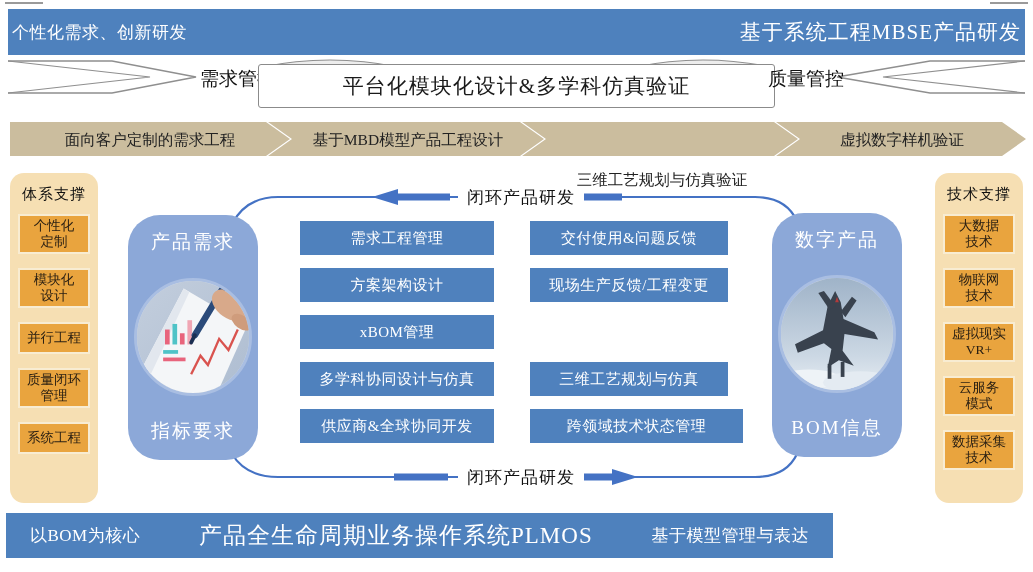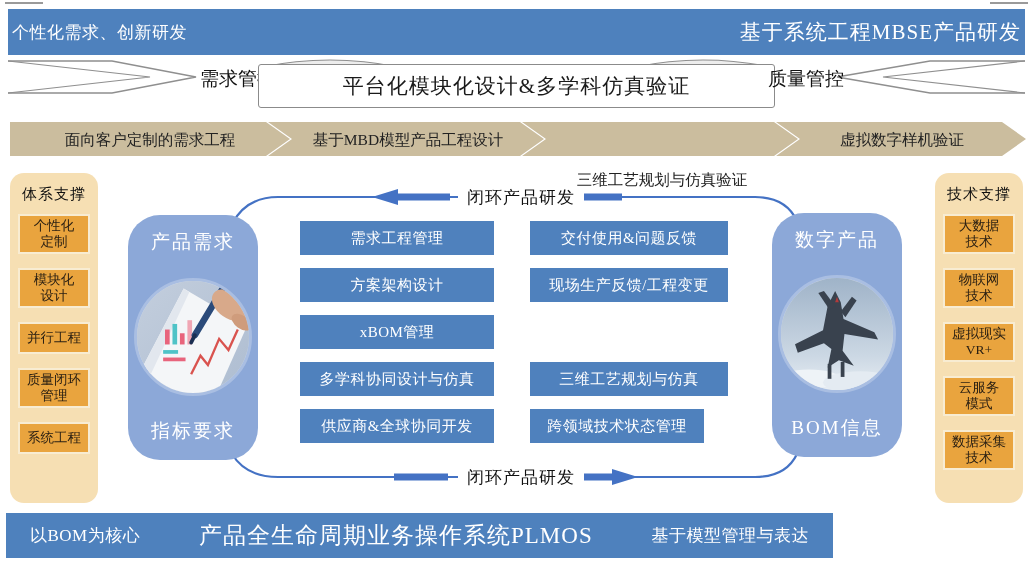--- a/index.html
+++ b/index.html
@@ -221,21 +221,21 @@
 
   <div class="pbox" style="left:300px;top:221px;width:194px;">需求工程管理</div>
   <div class="pbox" style="left:300px;top:268px;width:194px;">方案架构设计</div>
   <div class="pbox" style="left:300px;top:315px;width:194px;">xBOM管理</div>
   <div class="pbox" style="left:300px;top:362px;width:194px;">多学科协同设计与仿真</div>
   <div class="pbox" style="left:300px;top:409px;width:194px;">供应商&amp;全球协同开发</div>
 
   <div class="pbox" style="left:530px;top:221px;width:198px;">交付使用&amp;问题反馈</div>
   <div class="pbox" style="left:530px;top:268px;width:198px;">现场生产反馈/工程变更</div>
   <div class="pbox" style="left:530px;top:362px;width:198px;">三维工艺规划与仿真</div>
-  <div class="pbox" style="left:530px;top:409px;width:174px;">跨领域技术状态管理</div>
+  <div class="pbox" style="left:530px;top:409px;width:213px;">跨领域技术状态管理</div>
 
   <div class="abs flow-label" style="left:458px;top:186px;width:114px;">闭环产品研发</div>
   <div class="abs flow-label" style="left:458px;top:466px;width:114px;">闭环产品研发</div>
 
   <div class="abs banner bottom-banner">
     <span class="side">以BOM为核心</span>
     <span class="big">产品全生命周期业务操作系统PLMOS</span>
     <span class="side">基于模型管理与表达</span>
   </div>
 

